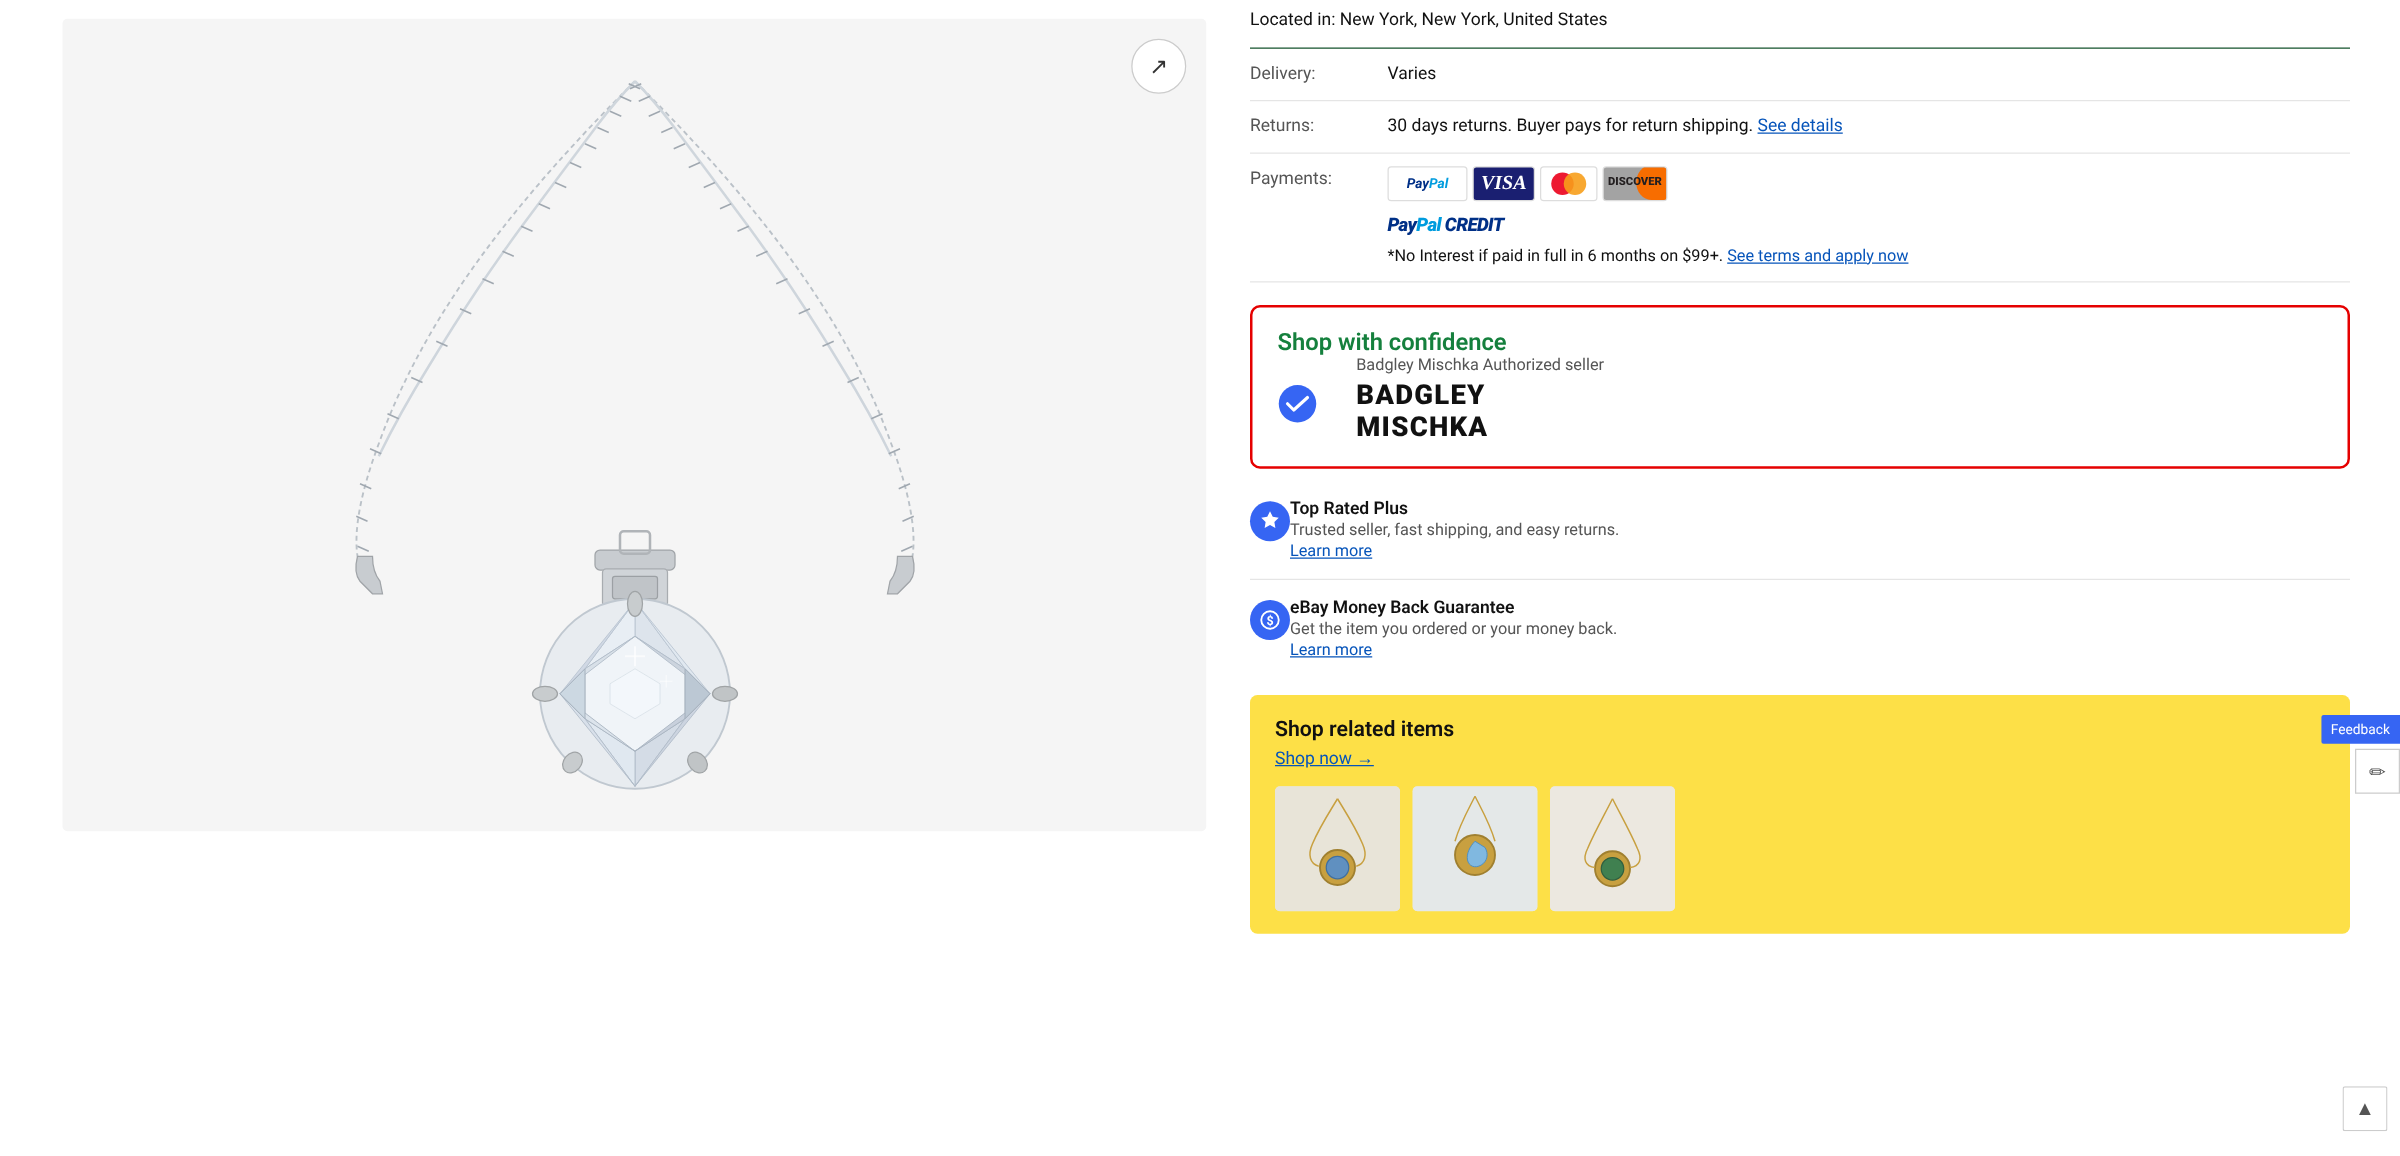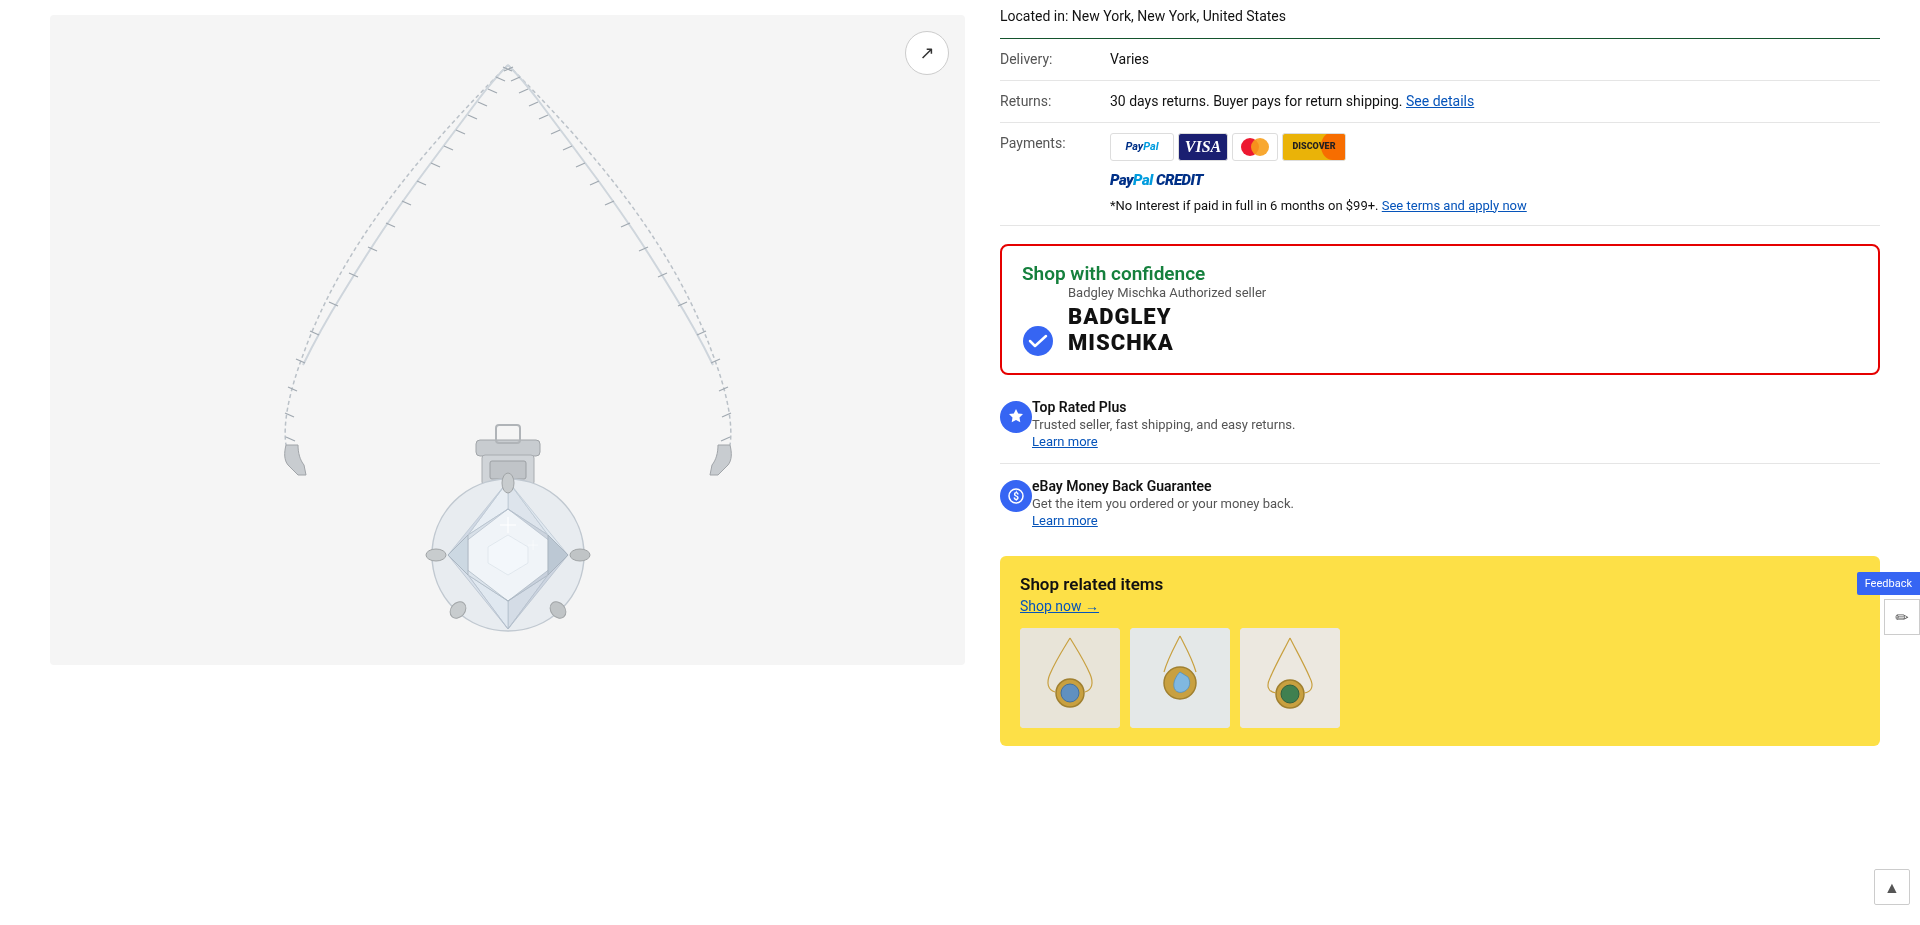--- a/index.html
+++ b/index.html
@@ -202,22 +202,22 @@
 
     .confidence-title {
       font-size: 19px;
       font-weight: 600;
       color: #15803d;
       margin-bottom: 0;
     }
 
     .confidence-item {
       display: flex;
-      align-items: flex-end;
-      gap: 14px;
+      align-items: center;
+      gap: 31px;
     }
 
     .badgley-logo-section {
       display: flex;
       flex-direction: column;
     }
 
     .badgley-authorized {
       font-size: 13px;
       color: #555;
@@ -537,21 +537,21 @@
               <span style="color:#fff; font-style:italic; font-weight:900; font-size:16px; font-family:serif;">VISA</span>
             </div>
 
             <div class="payment-icon" style="width:46px; height:28px; overflow:visible;">
               <div class="mastercard-icon">
                 <div class="mc-circle-left"></div>
                 <div class="mc-circle-right"></div>
               </div>
             </div>
 
-            <div class="payment-icon discover-icon" style="width:64px; height:28px; background:#eab308; overflow:hidden; position:relative;">
+            <div class="payment-icon discover-icon" style="width:52px; height:28px; background:#a3a3a3; overflow:hidden; position:relative;">
               <span style="font-size:9px; font-weight:900; color:#231f20; z-index:1; position:relative;">DISCOVER</span>
               <div style="position:absolute; right:0; bottom:0; width:24px; height:28px; background:#f76d00; border-radius:50% 0 0 50%;"></div>
             </div>
           </div>
 
           <div class="paypal-credit">
             <div class="paypal-credit-logo">
               <span style="color:#003087; font-weight:900; font-style:italic; font-size:15px;">Pay<span style="color:#009cde;">Pal</span> <span style="color:#003087;">CREDIT</span></span>
             </div>
             <div class="no-interest-text">

